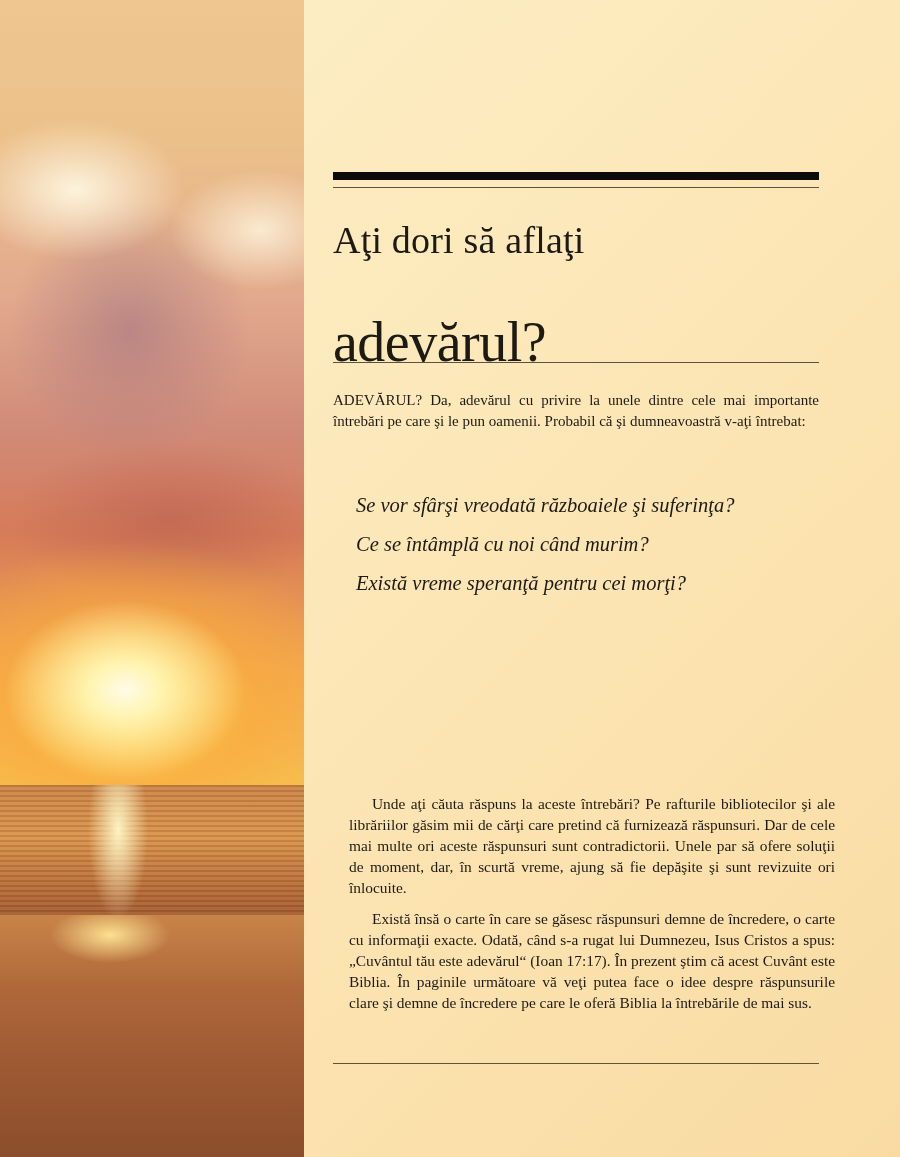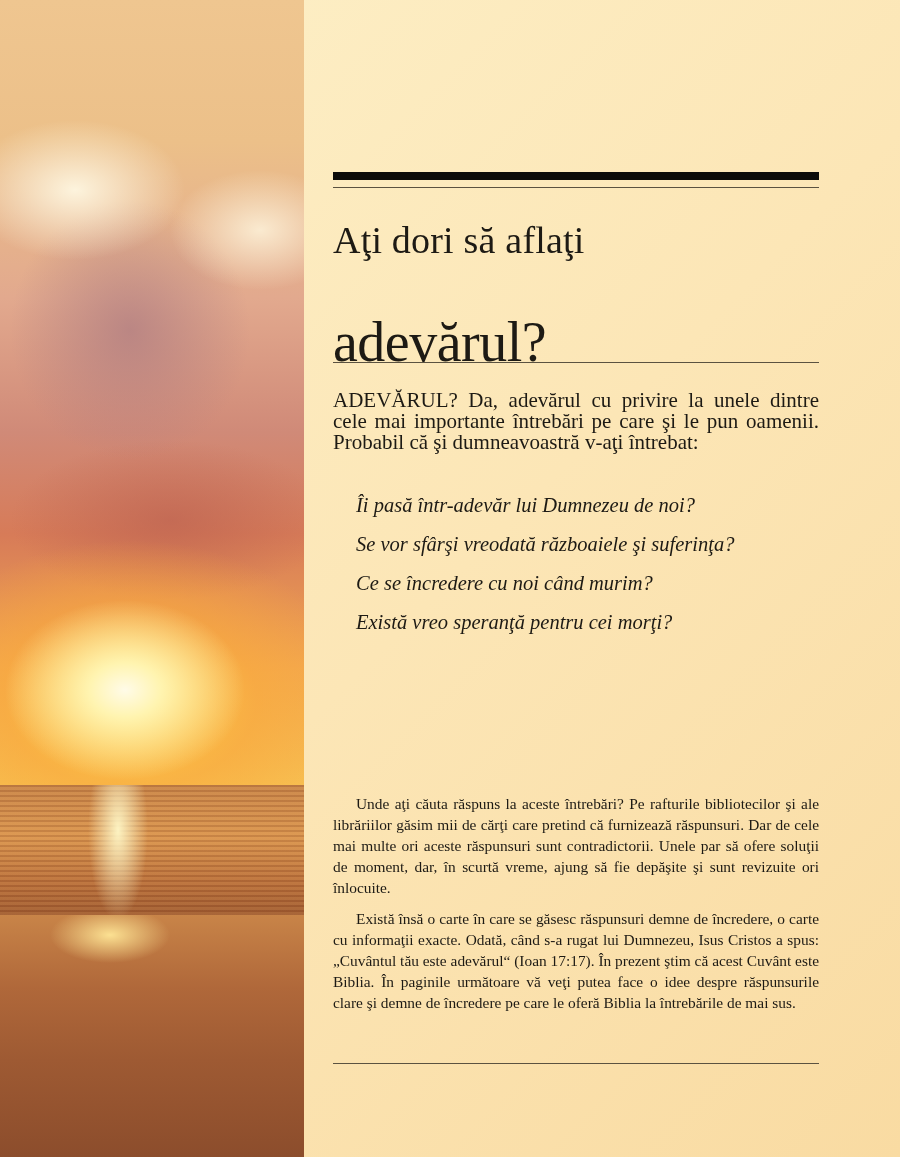--- a/index.html
+++ b/index.html
@@ -44,31 +44,31 @@
   .title-line1 {
     position: absolute; left: 0; top: 217px; font-size: 38px; line-height: 46px; white-space: nowrap;
     letter-spacing: 0.2px;
   }
   .title-line2 {
     position: absolute; left: 0; top: 254px; font-size: 56px; line-height: 96px; white-space: nowrap;
     letter-spacing: -0.5px;
     margin-top: 40px;
   }
   .intro {
-    position: absolute; left: 0; top: 390px; width: 486px; font-size: 21px; line-height: 21px;
+    position: absolute; left: 0; top: 390px; width: 486px; font-size: 15px; line-height: 21px;
     text-align: justify; hyphens: manual;
   }
   .questions {
     position: absolute; left: 23px; top: 490px; width: 470px; margin: 0; padding: 0; list-style: none;
   }
   .questions li {
     font-style: italic; font-size: 20.5px; line-height: 30px; margin: 0 0 9px 0; white-space: pre-line;
   }
   .body-para {
-    position: absolute; left: 0; width: 486px; font-size: 15.4px; line-height: 21px; text-align: justify;
+    position: absolute; left: 16px; width: 486px; font-size: 15.4px; line-height: 21px; text-align: justify;
     text-indent: 23px; margin: 0;
   }
 </style>
 </head>
 <body>
 
 <div class="photo">
   <div class="sky"></div>
   <div class="sea"></div>
   <div class="beach"></div>
@@ -79,23 +79,22 @@
   <div class="rule-thin" style="top:187px"></div>
 
   <div class="title-line1">Aţi dori să aflaţi</div>
   <div class="title-line2">adevărul?</div>
 
   <div class="rule-thin" style="top:362px"></div>
 
   <p class="intro" style="margin:0">ADEVĂRUL?  Da, adevărul cu privire la unele dintre cele mai importante întrebări pe care şi le pun oamenii. Probabil că şi dum­neavoastră v-aţi întrebat:</p>
 
   <ul class="questions">
-    <li>Îi pasă într-adevăr lui Dumnezeu de noi?</li>
     <li>Se vor sfârşi vreodată războaiele şi suferinţa?</li>
-    <li>Ce se încredere cu noi când murim?</li>
-    <li>Există vreo speranţă pentru cei morţi?</li>
+    <li>Ce se întâmplă cu noi când murim?</li>
+    <li>Există vreme speranţă pentru cei morţi?</li>
   </ul>
 
   <p class="body-para" style="top:793px">Unde aţi căuta răspuns la aceste întrebări? Pe rafturile bibliote­cilor şi ale librăriilor găsim mii de cărţi care pretind că furnizează răspunsuri. Dar de cele mai multe ori aceste răspunsuri sunt con­tradictorii. Unele par să ofere soluţii de moment, dar, în scurtă vreme, ajung să fie depăşite şi sunt revizuite ori înlocuite.</p>
   <p class="body-para" style="top:908px">Există însă o carte în care se găsesc răspunsuri demne de în­credere, o carte cu informaţii exacte. Odată, când s-a rugat lui Dumnezeu, Isus Cristos a spus: „Cuvântul tău este adevărul“ (Ioan 17:17). În prezent ştim că acest Cuvânt este Biblia. În paginile urmă­toare vă veţi putea face o idee despre răspunsurile clare şi demne de încredere pe care le oferă Biblia la întrebările de mai sus.</p>
 
   <div class="rule-thin" style="top:1063px"></div>
 </div>
 
 </body></html>

